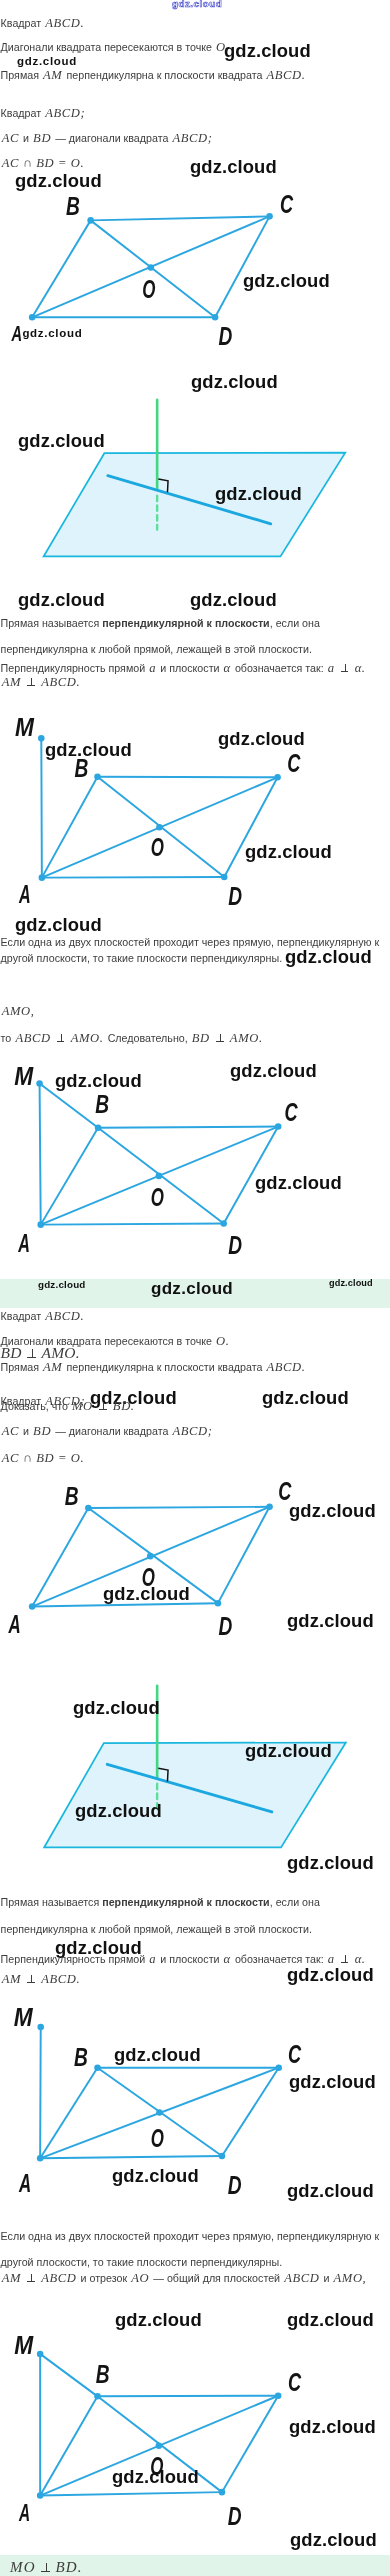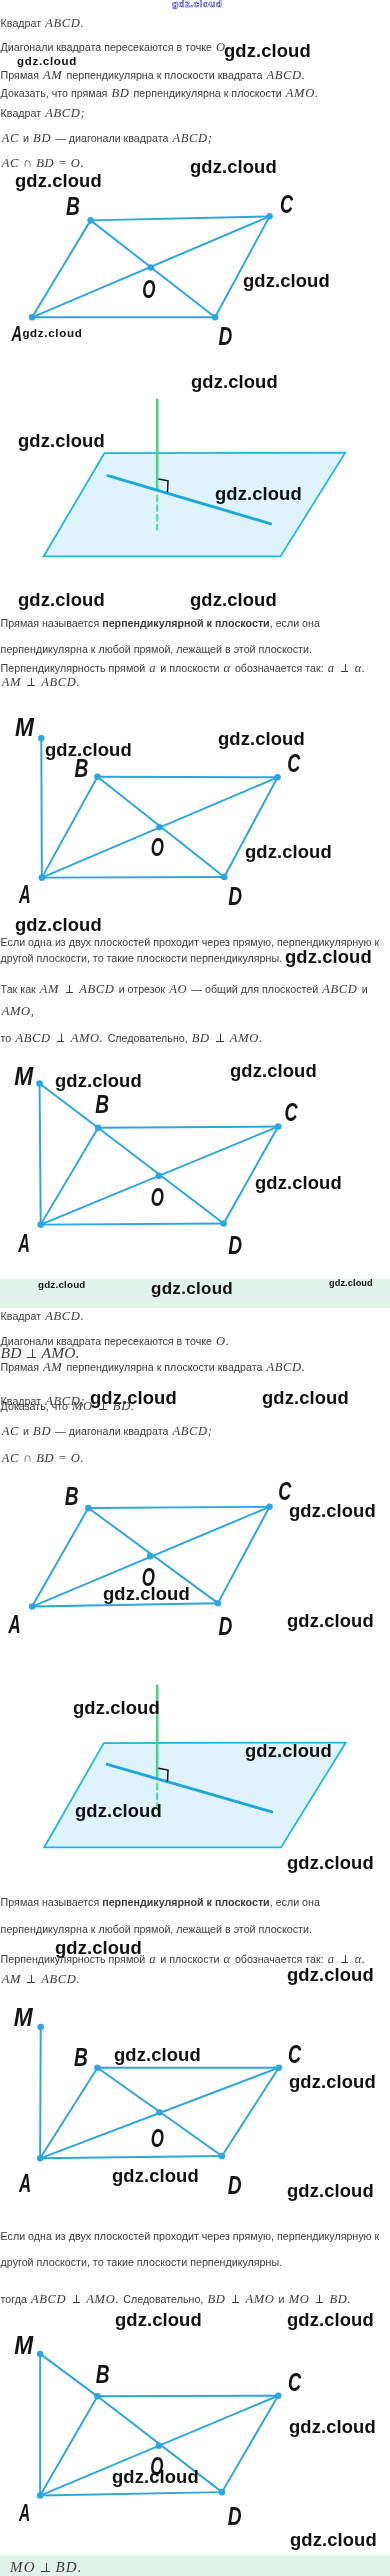--- a/index.html
+++ b/index.html
@@ -185,42 +185,40 @@
 <div class="w w32" style="left:112px;top:2167px">gdz.cloud</div>
 <div class="w w32" style="left:287px;top:2182px">gdz.cloud</div>
 <div class="w w32" style="left:115px;top:2311px">gdz.cloud</div>
 <div class="w w32" style="left:287px;top:2311px">gdz.cloud</div>
 <div class="w w32" style="left:289px;top:2418px">gdz.cloud</div>
 <div class="w w32" style="left:112px;top:2468px">gdz.cloud</div>
 <div class="w w32" style="left:290px;top:2531px">gdz.cloud</div>
 <div class="t" style="top:16.6px">Квадрат <span class="m">ABCD.</span></div>
 <div class="t" style="top:41px">Диагонали квадрата пересекаются в точке <span class="m">O.</span></div>
 <div class="t" style="top:69px">Прямая <span class="m">AM</span> перпендикулярна к плоскости квадрата <span class="m">ABCD.</span></div>
-<div class="t" style="top:87px">Доказать, что прямая <span class="m">BD</span> перпендикулярна к плоскости <span class="m">AMO.</span></div>
 <div class="t" style="top:107px">Квадрат <span class="m">ABCD;</span></div>
 <div class="t" style="top:132px"><span class="m">AC</span> и <span class="m">BD</span> — диагонали квадрата <span class="m">ABCD;</span></div>
 <div class="t" style="top:157px"><span class="m">AC ∩ BD = O.</span></div>
 <div class="t" style="top:617px">Прямая называется <b>перпендикулярной к плоскости</b>, если она</div>
 <div class="t" style="top:643px">перпендикулярна к любой прямой, лежащей в этой плоскости.</div>
 <div class="t" style="top:662px">Перпендикулярность прямой <span class="m">a</span> и плоскости <span class="m">α</span> обозначается так: <span class="m">a</span><span class="pp"></span><span class="m">α.</span></div>
 <div class="t" style="top:676px"><span class="m">AM</span><span class="pp"></span><span class="m">ABCD.</span></div>
 <div class="t" style="top:936px">Если одна из двух плоскостей проходит через прямую, перпендикулярную к</div>
 <div class="t" style="top:952px">другой плоскости, то такие плоскости перпендикулярны.</div>
-<div class="t" style="top:983px">Так как <span class="m">AM</span><span class="pp"></span><span class="m">ABCD</span> и отрезок <span class="m">AO</span> — общий для плоскостей <span class="m">ABCD</span> и</div>
 <div class="t" style="top:1005px"><span class="m">AMO,</span></div>
 <div class="t" style="top:1032px">то <span class="m">ABCD</span><span class="pp"></span><span class="m">AMO.</span> Следовательно, <span class="m">BD</span><span class="pp"></span><span class="m">AMO.</span></div>
 <div class="t" style="top:1310px">Квадрат <span class="m">ABCD.</span></div>
 <div class="t" style="top:1335px">Диагонали квадрата пересекаются в точке <span class="m">O.</span></div>
 <div class="t" style="top:1361px">Прямая <span class="m">AM</span> перпендикулярна к плоскости квадрата <span class="m">ABCD.</span></div>
 <div class="t" style="top:1400px">Доказать, что <span class="m">MO</span><span class="pp"></span><span class="m">BD.</span></div>
 <div class="t" style="top:1395px">Квадрат <span class="m">ABCD;</span></div>
 <div class="t" style="top:1425px"><span class="m">AC</span> и <span class="m">BD</span> — диагонали квадрата <span class="m">ABCD;</span></div>
 <div class="t" style="top:1452px"><span class="m">AC ∩ BD = O.</span></div>
 <div class="t" style="top:1896px">Прямая называется <b>перпендикулярной к плоскости</b>, если она</div>
 <div class="t" style="top:1923px">перпендикулярна к любой прямой, лежащей в этой плоскости.</div>
 <div class="t" style="top:1953px">Перпендикулярность прямой <span class="m">a</span> и плоскости <span class="m">α</span> обозначается так: <span class="m">a</span><span class="pp"></span><span class="m">α.</span></div>
 <div class="t" style="top:1973px"><span class="m">AM</span><span class="pp"></span><span class="m">ABCD.</span></div>
 <div class="t" style="top:2230px">Если одна из двух плоскостей проходит через прямую, перпендикулярную к</div>
 <div class="t" style="top:2256px">другой плоскости, то такие плоскости перпендикулярны.</div>
-<div class="t" style="top:2293px">тогда <span class="m">ABCD</span><span class="pp"></span><span class="m">AMO.</span> Следовательно, <span class="m">BD</span><span class="pp"></span><span class="m">AMO</span> и <span class="m">MO</span><span class="pp"></span><span class="m">BD.</span></div>
+<div class="t" style="top:2272px"><span class="m">AM</span><span class="pp"></span><span class="m">ABCD</span> и отрезок <span class="m">AO</span> — общий для плоскостей <span class="m">ABCD</span> и <span class="m">AMO,</span></div>
 <div class="t" style="top:1346px;left:-0.6px"><span class="m ms">BD</span><span class="pp ppb"></span><span class="m ms">AMO.</span></div>
 <div class="t" style="top:2561px;left:9px"><span class="m ms2">MO</span><span class="pp ppb"></span><span class="m ms2">BD.</span></div>
 </div>
 
 </body></html>

